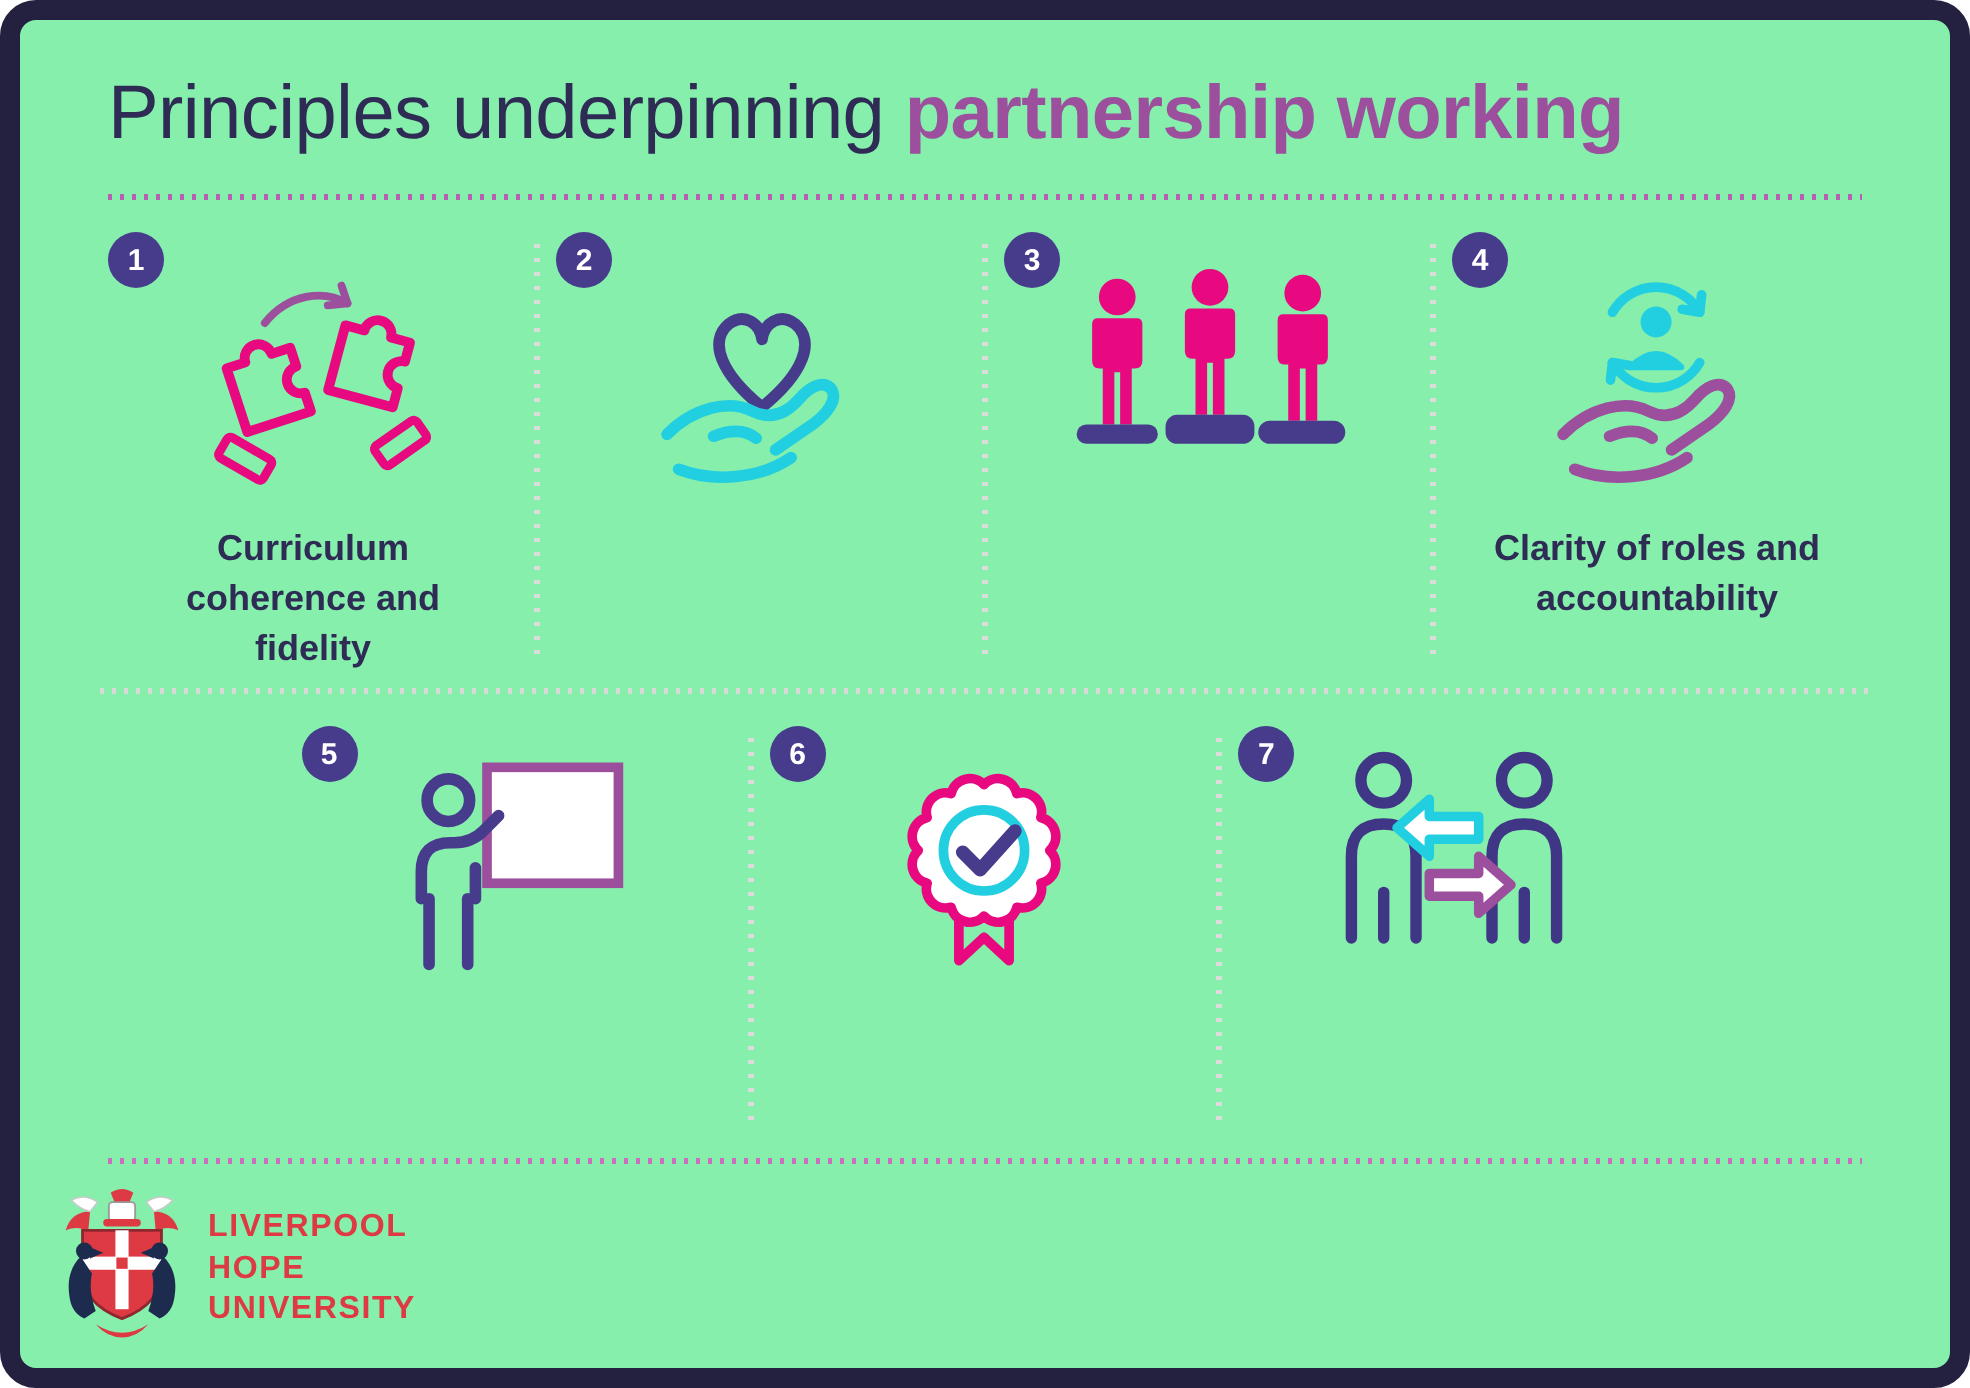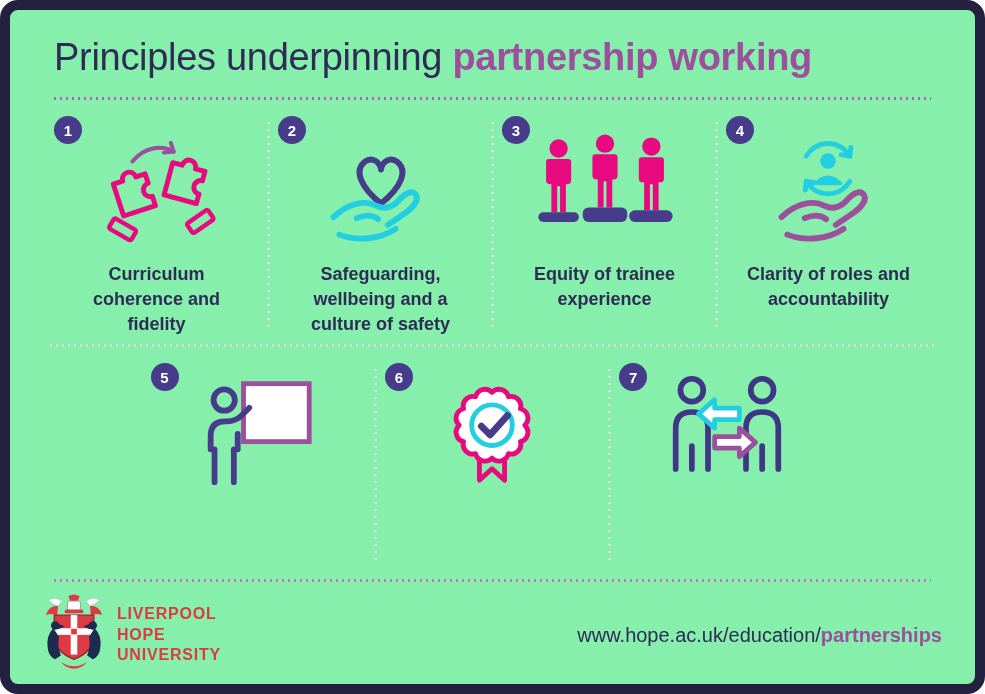--- a/index.html
+++ b/index.html
@@ -62,21 +62,21 @@
   .p2 .label { max-width: 165px; }
   .p3 .label { max-width: 175px; }
   .p4 .label { max-width: 195px; }
   .p5 .label { max-width: 200px; }
   .p6 .label { max-width: 190px; }
   .p7 .label { max-width: 170px; }
 
   .dl-bottom { margin-top: 10px; }
   .footer {
     margin-top: 10px;
-    padding: 0 33px;
+    padding: 0 20px;
     display: flex; justify-content: space-between; align-items: center;
     height: 86px;
   }
   .logo { display: flex; align-items: center; gap: 12px; }
   .logo-text { color: #dd3a43; font-weight: 700; font-size: 16px; letter-spacing: 0.8px; line-height: 1.3; }
   .url { font-size: 20px; white-space: nowrap; }
   .url .u-reg { color: #2e2b55; font-weight: 500; }
   .url .u-acc { color: #9c4f9d; font-weight: 700; }
 </style>
 </head>
@@ -122,21 +122,20 @@
       <div class="icon-box">
         <svg width="126" height="116" viewBox="0 0 130 118">
           <path d="M65,72 C44,55 37,38 48,29 C56,23 64,29 65,37 C66,29 74,23 82,29 C93,38 86,55 65,72 Z" fill="none" stroke="#473b8c" stroke-width="6" stroke-linejoin="round"></path>
           <g fill="none" stroke="#22cfe0" stroke-width="6" stroke-linecap="round">
             <path d="M16,86 C30,72 48,68 60,74 C68,78 76,77 84,68 C89,62 97,57 101,63 C104,68 99,75 91,81 L72,94"></path>
             <path d="M22,104 C40,111 64,109 80,98"></path>
             <path d="M40,87 C50,83 57,84 62,88"></path>
           </g>
         </svg>
       </div>
-      <div class="label">Safeguarding, wellbeing and a culture of safety</div>
     </div>
 
     <div class="dots-v"></div>
 
     <div class="cell p3">
       <div class="badge">3</div>
       <div class="icon-box">
         <svg width="150" height="114" viewBox="0 0 150 118">
           <defs>
             <g id="figp">
@@ -149,21 +148,20 @@
             <use href="#figp" transform="translate(75,0)"></use>
             <use href="#figp" transform="translate(123,3)"></use>
           </g>
           <g fill="#473b8c">
             <rect x="6" y="81" width="42" height="10" rx="5"></rect>
             <rect x="52" y="76" width="46" height="15" rx="6"></rect>
             <rect x="100" y="79" width="45" height="12" rx="6"></rect>
           </g>
         </svg>
       </div>
-      <div class="label">Equity of trainee experience</div>
     </div>
 
     <div class="dots-v"></div>
 
     <div class="cell p4">
       <div class="badge">4</div>
       <div class="icon-box">
         <svg width="126" height="116" viewBox="0 0 130 118">
           <g fill="none" stroke="#22cfe0" stroke-width="5" stroke-linecap="round">
             <path d="M41.5,23 A26 26 0 0 1 86.5,23"></path>
@@ -270,18 +268,15 @@
           </g>
           <path d="M19,72 q14,9 28,0 q-6,7 -14,7 q-8,0 -14,-7 z" fill="#dd3a43"></path>
         </svg>
       </span>
       <div class="logo-text">
         <div>LIVERPOOL</div>
         <div>HOPE</div>
         <div>UNIVERSITY</div>
       </div>
     </div>
-    <div class="url">
-      <span class="u-reg">www.hope.ac.uk/education/</span><span class="u-acc">partnerships</span>
-    </div>
   </div>
 
 </div>
 
 </body></html>

